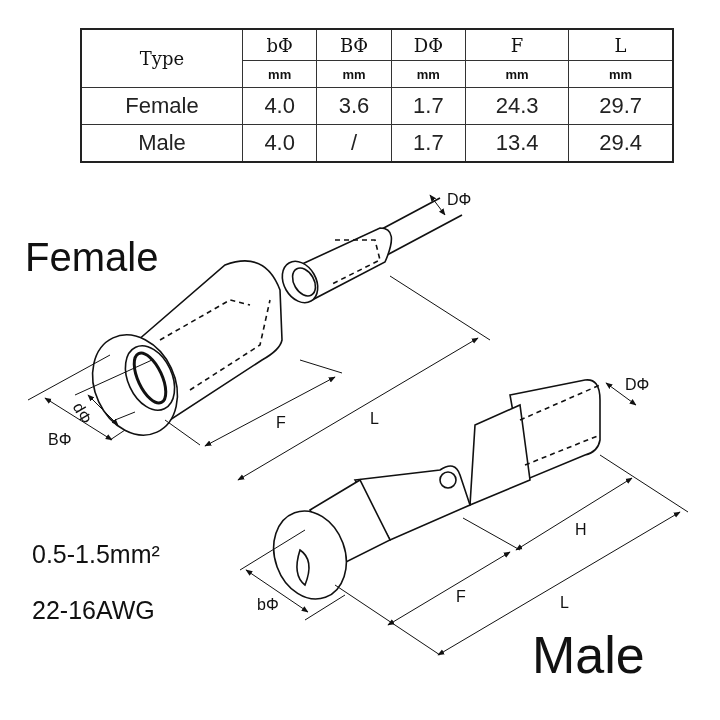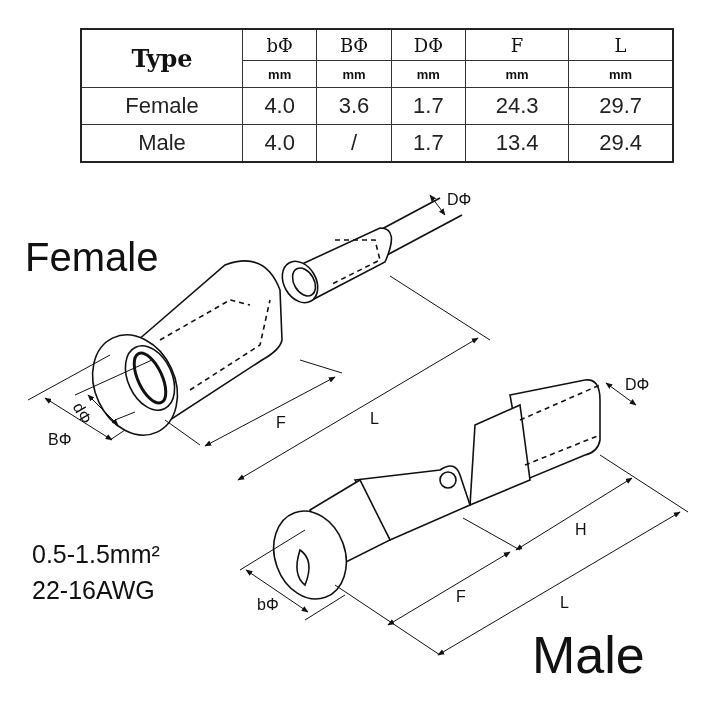--- a/index.html
+++ b/index.html
@@ -2,21 +2,21 @@
 <html><head>
 <meta charset="utf-8">
 <style>
   html, body { margin:0; padding:0; background:#ffffff; }
   body { width:720px; height:720px; position:relative; overflow:hidden; font-family:"Liberation Sans", sans-serif; color:#111; }
   .spec-table { position:absolute; left:80px; top:28px; width:594px; height:132px; border-collapse:collapse; border:2px solid #222; }
   .spec-table td, .spec-table th { border:1.5px solid #333; text-align:center; padding:0; }
   .hdr-serif { font-family:"DejaVu Serif", serif; font-weight:normal; font-size:18px; height:30px; }
   .unit { font-family:Liberation Sans, sans-serif; font-size:13px; font-weight:bold; height:26px; }
   .val { font-family:"Liberation Sans", sans-serif; font-size:22px; height:36px; color:#222; }
-  .type-head { font-family:"DejaVu Serif", serif; font-size:24px; font-weight:bold; width:160px; }
+  .type-head { font-family:"DejaVu Serif", serif; font-size:18px; font-weight:normal; width:160px; }
   .big-label { position:absolute; font-family:"Liberation Sans", sans-serif; color:#111; }
   .diagram { position:absolute; left:0; top:0; }
   .dim-text { font-family:"Liberation Sans", sans-serif; font-size:16px; fill:#111; }
 </style>
 </head>
 <body>
 
 <table class="spec-table">
   <tbody>
       <tr>
@@ -49,21 +49,21 @@
     <td class="val">1.7</td>
     <td class="val">13.4</td>
     <td class="val">29.4</td>
   </tr>
 </tbody>
   </table>
 
 <div class="big-label" style="left:25px;top:235px;font-size:40px;">Female</div>
 <div class="big-label" style="left:532px;top:625px;font-size:52px;">Male</div>
 <div class="big-label" style="left:32px;top:540px;font-size:25px;">0.5-1.5mm²</div>
-<div class="big-label" style="left:32px;top:576px;font-size:25px;">22-16AWG</div>
+<div class="big-label" style="left:32px;top:596px;font-size:25px;">22-16AWG</div>
 
 <svg class="diagram" width="720" height="720" viewBox="0 0 720 720">
   <defs>
     <marker id="arr" viewBox="0 0 10 10" refX="9" refY="5" markerWidth="7" markerHeight="7" orient="auto-start-reverse">
       <path d="M0,1 L10,5 L0,9 z" fill="#111"></path>
     </marker>
   </defs>
 
   <g stroke="#111" stroke-width="1.6" fill="#fff">
 

